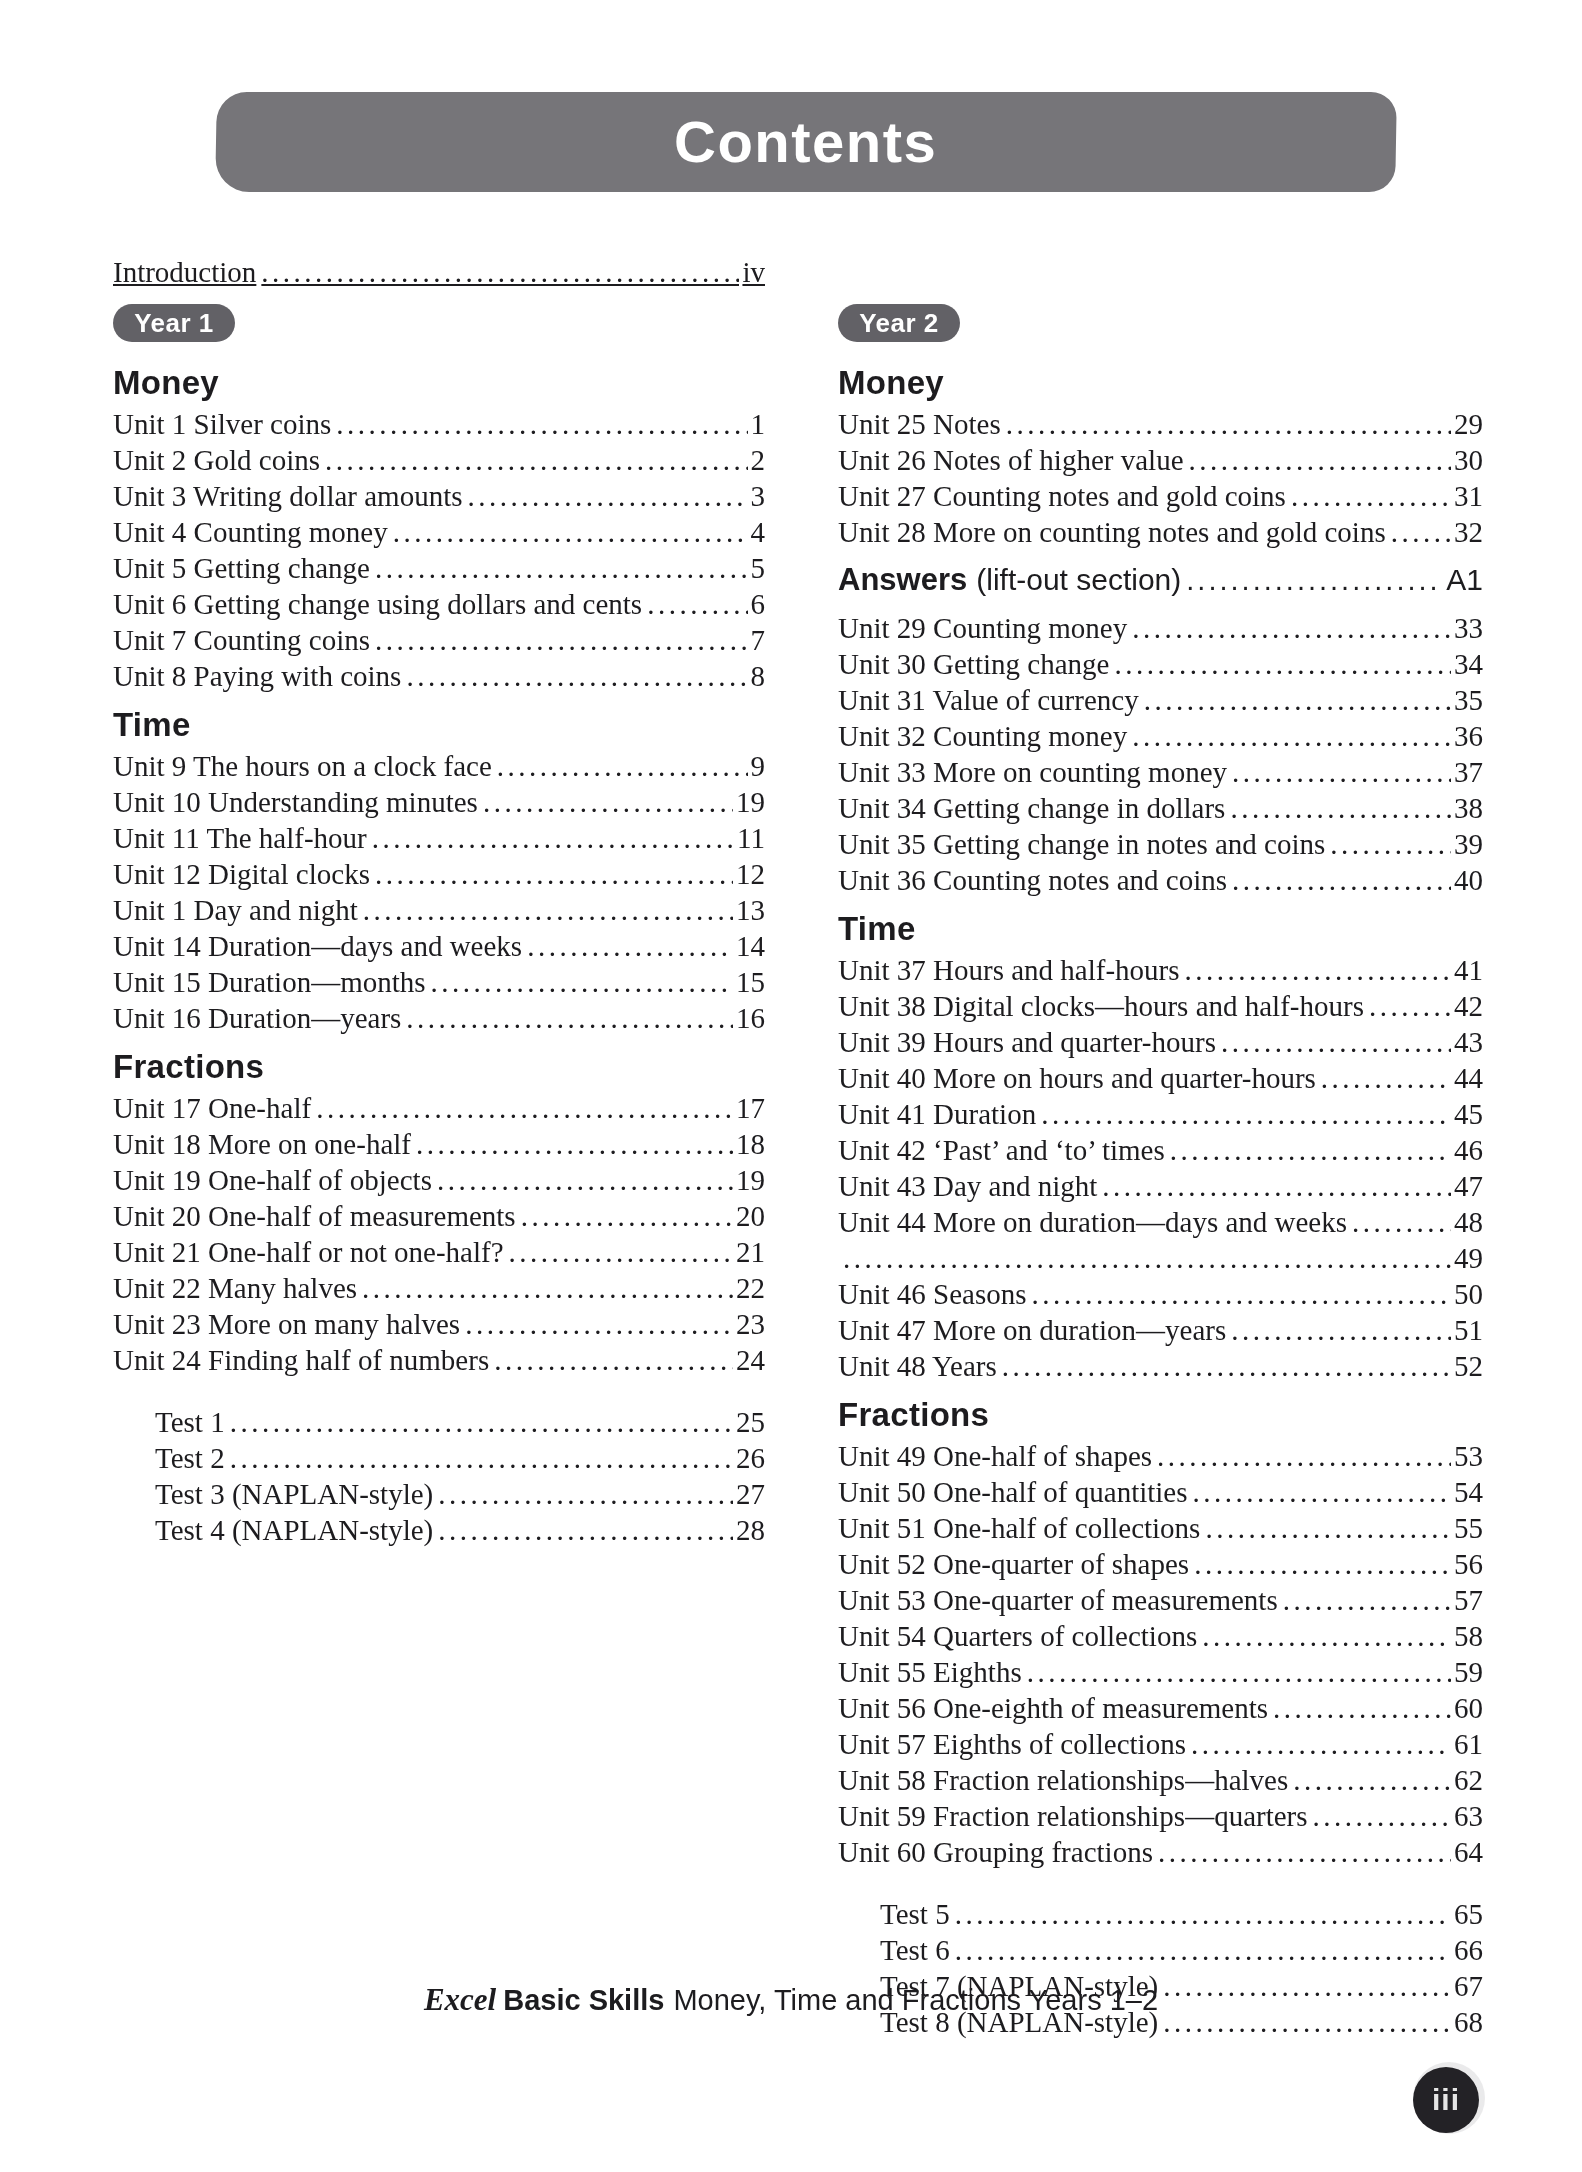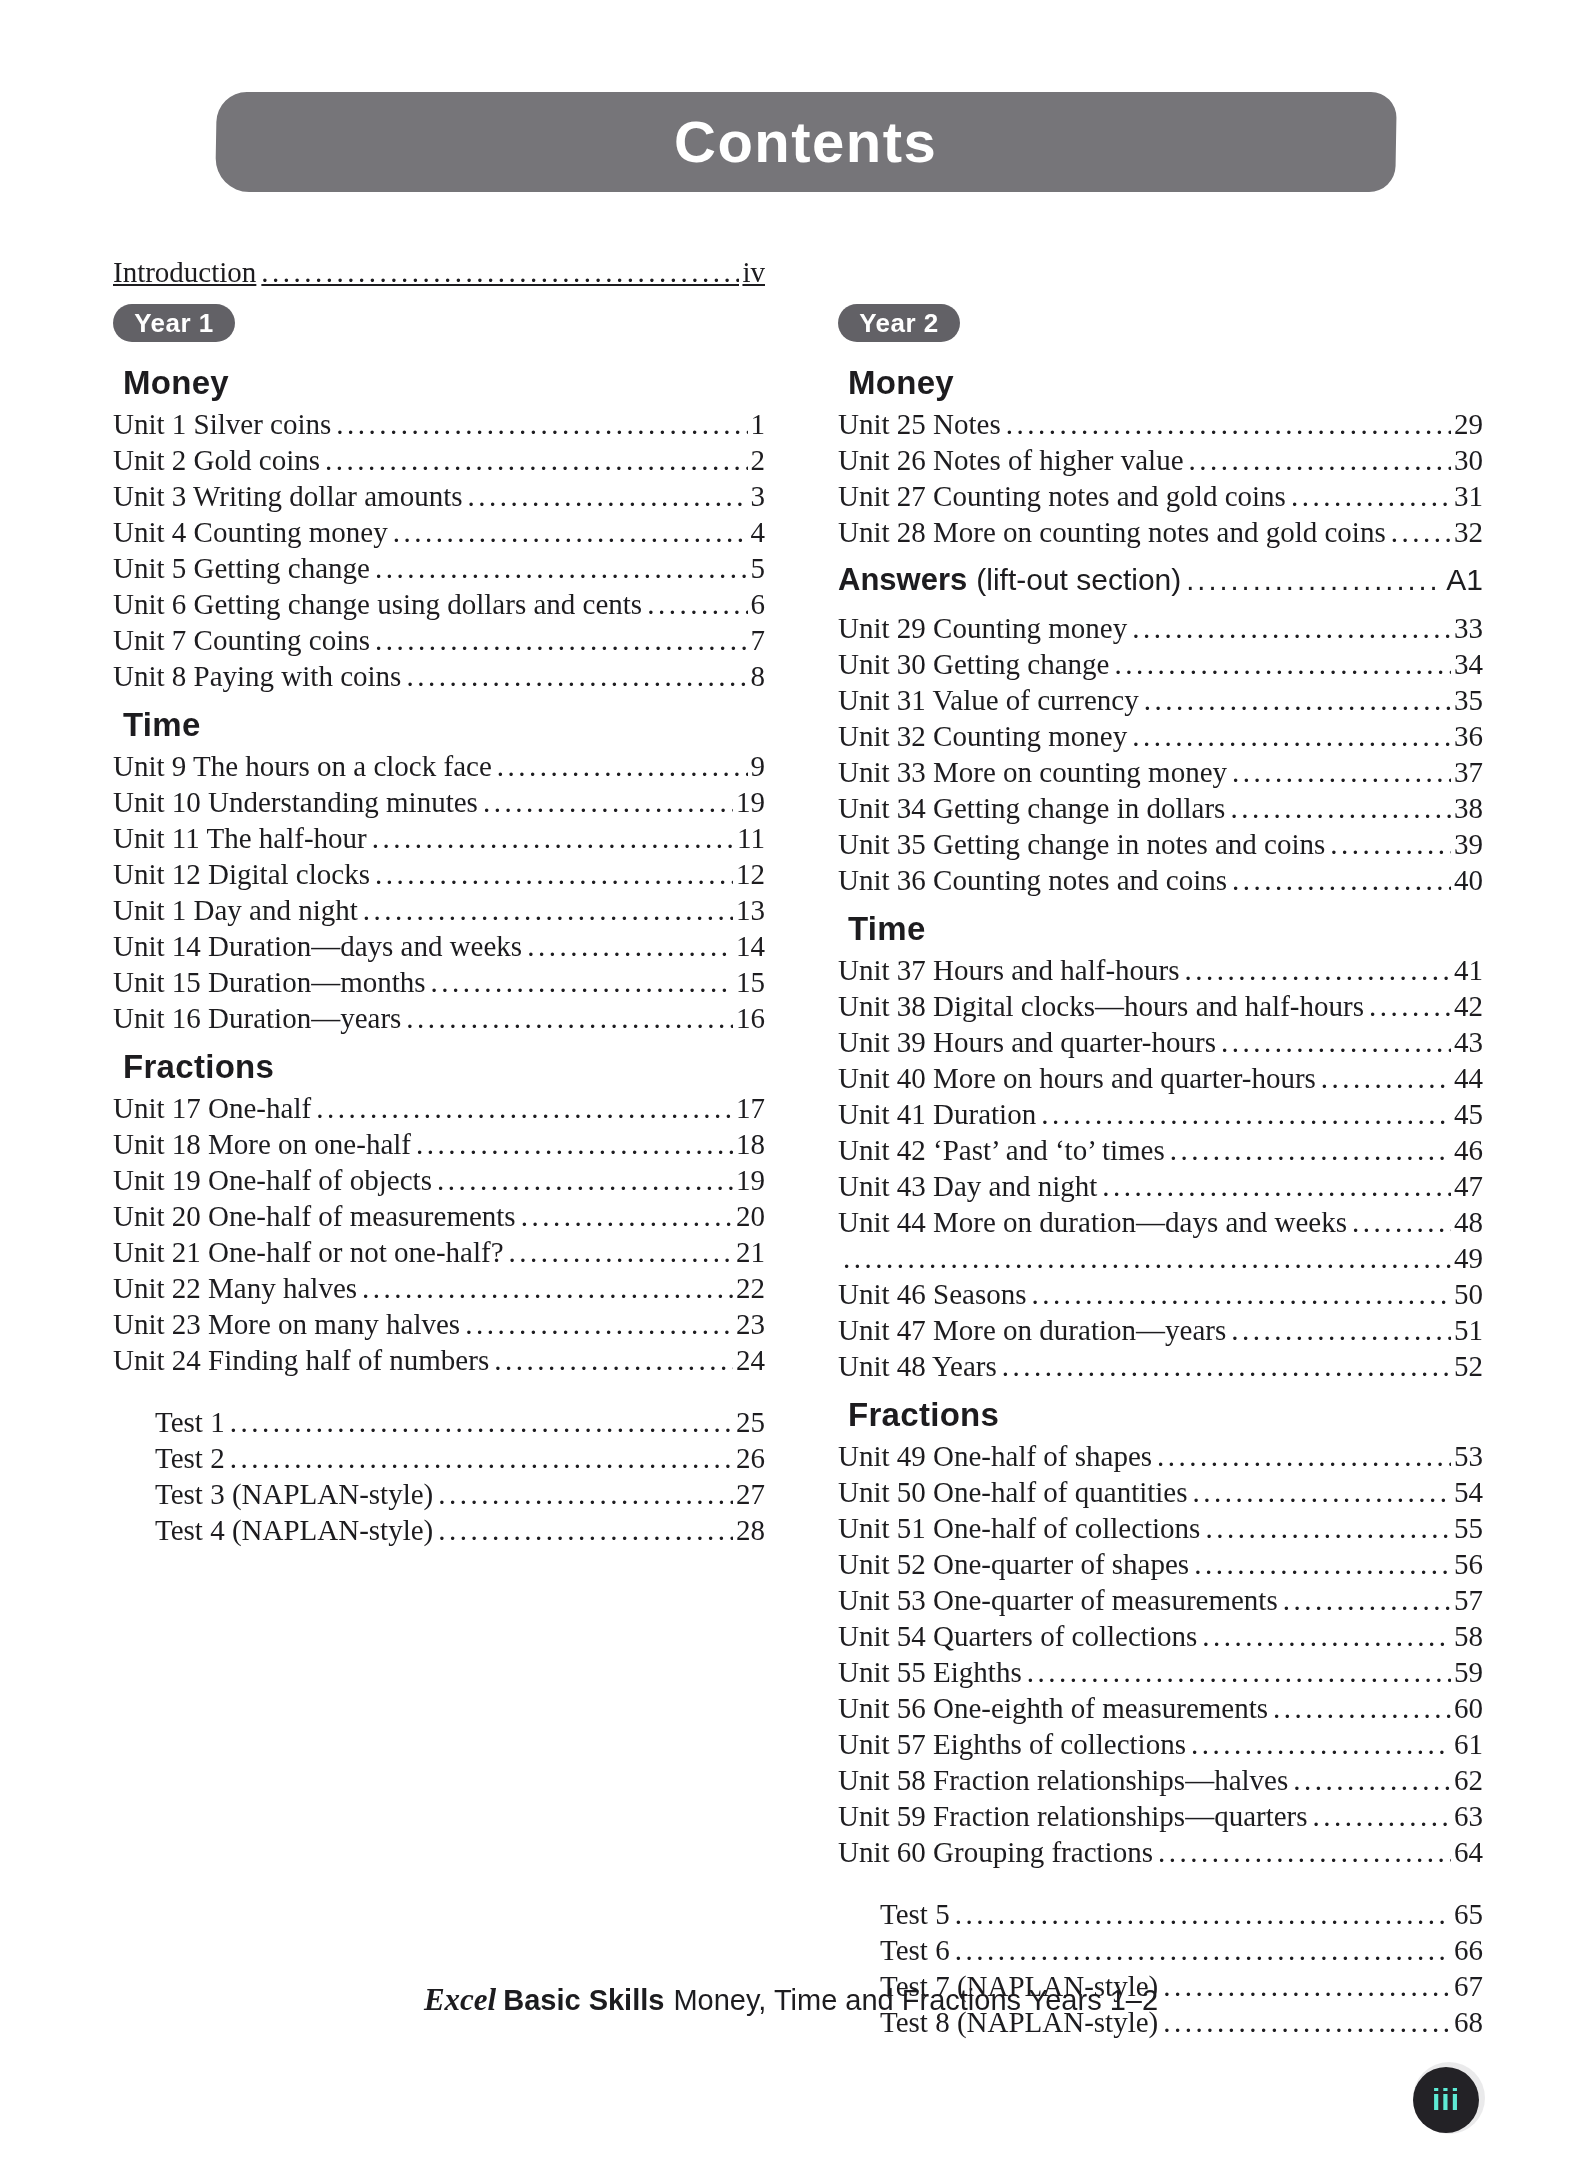--- a/index.html
+++ b/index.html
@@ -78,21 +78,21 @@
   .year-badge-label {
     font: bold 26px/1 "Liberation Sans", sans-serif;
     color: #ffffff;
     letter-spacing: 0.5px;
   }
 
   .group-heading {
     font: bold 33px/34px "Liberation Sans", sans-serif;
     letter-spacing: 0.3px;
     color: var(--ink, #1d1c1f);
-    margin: 14px 0 6px 10px;
+    margin: 14px 0 6px 0;
   }
 
   .test-line { padding-left: 42px; }
   .block-gap { height: 26px; }
 
   
   .answers-line { margin: 12px 0; font-family: "Liberation Sans", sans-serif; }
   .answers-bold { font: bold 31px/36px "Liberation Sans", sans-serif; }
   .answers-note { font: 400 30px/36px "Liberation Sans", sans-serif; margin-left: 9px; }
   .answers-line .pagenum { font: 400 30px/36px "Liberation Sans", sans-serif; }
@@ -119,21 +119,21 @@
     height: 66px;
     border-radius: 50%;
     background: var(--circle-black, #232226);
     display: flex;
     align-items: center;
     justify-content: center;
     box-shadow: 3px -2px 0 3px rgba(216, 216, 218, 0.55);
   }
   .page-circle span {
     font: bold 30px/1 "Liberation Sans", sans-serif;
-    color: #5eead4;
+    color: #e5e5e5;
     letter-spacing: 1px;
   }
 </style>
 </head>
 <body>
 
 <div class="page">
 
   <header class="banner">
     <h1>Contents</h1>

